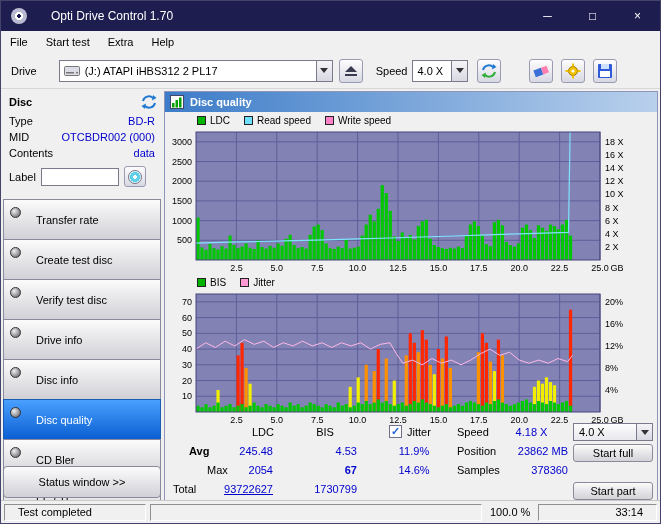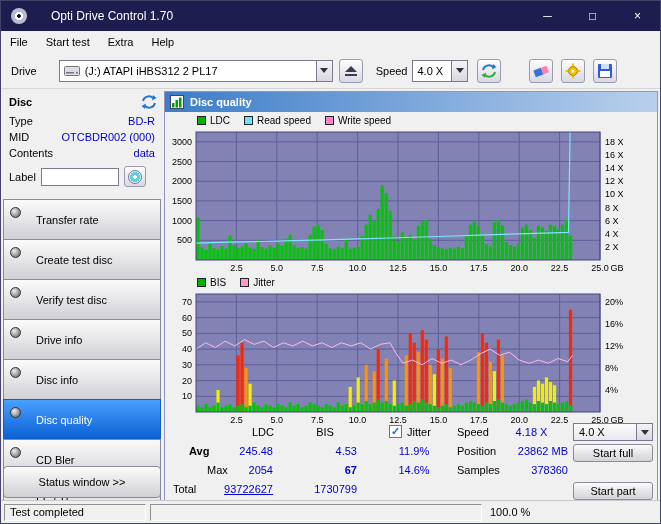--- a/index.html
+++ b/index.html
@@ -67,21 +67,21 @@
   .c2 { left:125px; width:70px; }
   .v3 { left:213px; width:72px; text-align:center; }
   .rlab { left:292px; }
   .v4 { left:330px; width:73px; text-align:right; }
   .ctrl { left:408px; width:80px; height:18px; }
   .checkbox { position:absolute; left:224px; top:3px; width:13px; height:13px; background:#fff; border:1px solid #707088; display:flex; align-items:center; justify-content:center; font-size:11px; color:#2a66d8; font-weight:bold; }
   .push-btn { border:1px solid #8a8a9a; border-radius:3px; background:linear-gradient(#fbfbfb,#d2d2d8); display:flex; align-items:center; justify-content:center; }
   .ctrl-combo { border:1px solid #7a7a8c; background:linear-gradient(#fdfdfd,#e8e8ee); display:flex; align-items:center; position:relative; padding:0 18px 0 5px; }
   
   .statusbar { position:absolute; left:0; right:0; bottom:0; height:23px; background:#f0f0f0; border-top:1px solid #c8c8c8; display:flex; align-items:center; gap:4px; padding:0 3px; }
-  .cell { height:17px; border:1px solid; border-color:#909090 #ffffff #ffffff #909090; display:flex; align-items:center; padding:0 5px; background:#f0f0f0; }
+  .cell { height:17px; border:1px solid; border-color:#909090 #ffffff #ffffff #909090; display:flex; align-items:center; padding:0 13px; background:#f0f0f0; }
   .cell.status { width:142px; }
   .cell.progress { width:332px; padding:1px; }
   .pfill { height:100%; background:linear-gradient(#2cc65a,#00982f); }
   .pct { margin:8px 4px; }
   .cell.time { flex:1; justify-content:flex-end; }
 </style>
 </head>
 <body>
 
 <div class="titlebar">
@@ -648,13 +648,16 @@
 </div>
 
 <div class="statusbar">
   <div class="cell status">
     <span>Test completed</span>
   </div>
   <div class="cell progress">
     <div class="pfill"></div>
   </div>
   <span class="pct">100.0 %</span>
+  <div class="cell time">
+    <span>33:14</span>
+  </div>
 </div>
 
 </body></html>

